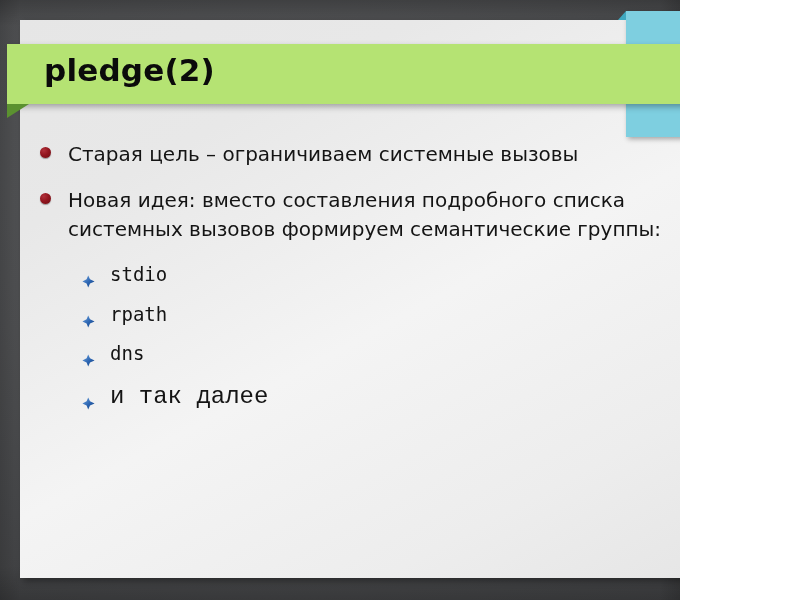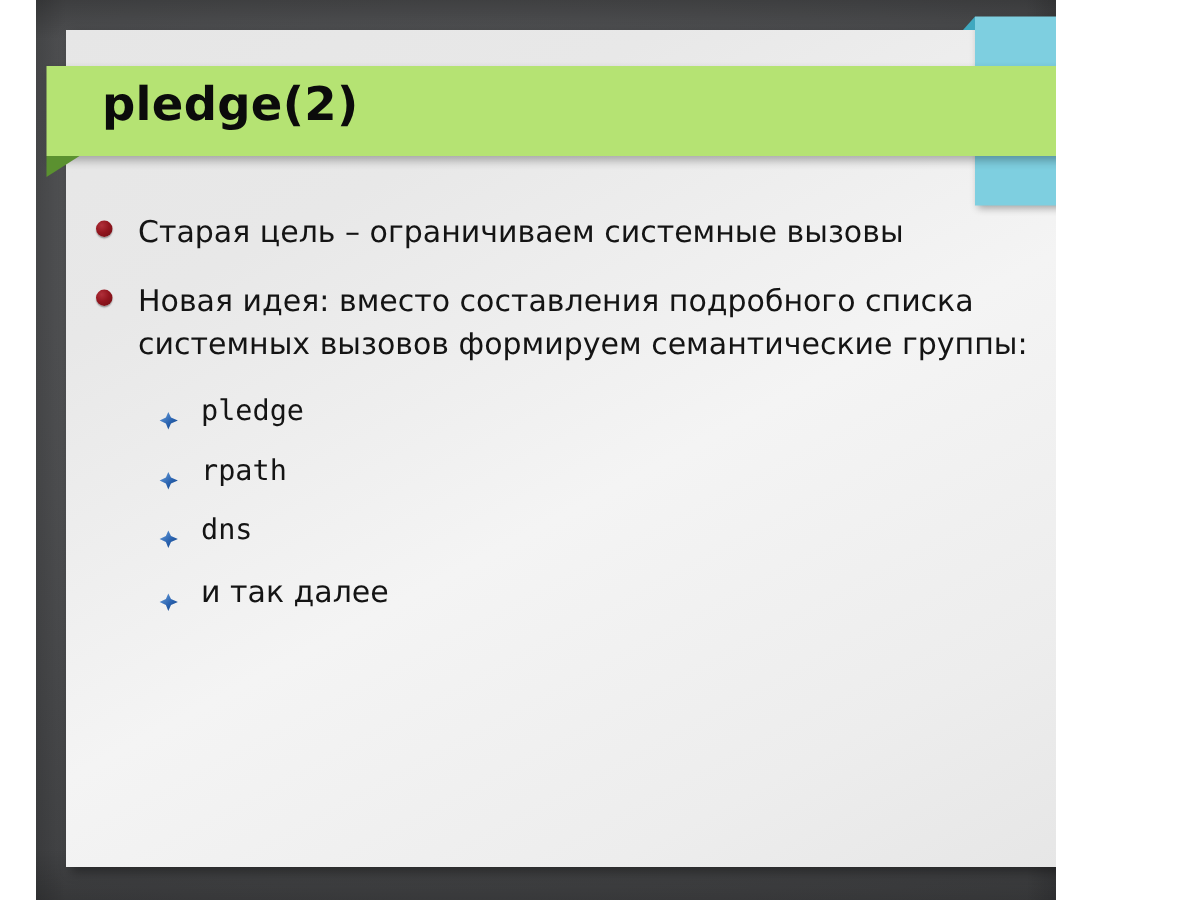--- a/index.html
+++ b/index.html
@@ -15,21 +15,20 @@
 
   
   #slide-frame {
     position: relative;
     width: 680px;
     height: 600px;
     background:
       radial-gradient(ellipse 900px 620px at 42% 28%,
         #57585a 0%, #4e4f51 40%, #434446 72%, #3b3c3e 100%);
     overflow: hidden;
-    margin-left: 24px;
   }
 
   
   #frame-vignette {
     position: absolute;
     inset: 0;
     background:
       linear-gradient(to bottom, rgba(0,0,0,0.22) 0px, rgba(0,0,0,0) 26px),
       linear-gradient(to top, rgba(0,0,0,0.18) 0px, rgba(0,0,0,0) 34px),
       linear-gradient(to right, rgba(0,0,0,0.14) 0px, rgba(0,0,0,0) 20px),
@@ -129,23 +128,24 @@
 
   .sub-list {
     margin: 0;
     padding: 0;
     margin-top: 12px;
   }
   .bullet-l2 {
     position: relative;
     padding-left: 74px;
     margin-bottom: 13px;
-    font-size: 20px;
+    font-size: 24px;
     color: #141414;
     line-height: 1.4;
+    font-family: Liberation Mono, monospace;
   }
   .bullet-l2.mono {
     font-family: "DejaVu Sans Mono", monospace;
     font-size: 19px;
   }
   .bullet-l2 .marker-arrow {
     position: absolute;
     left: 46px;
     top: 7px;
     width: 13px;
@@ -188,21 +188,21 @@
             <defs>
               <linearGradient id="ag0" x1="0" y1="0" x2="1" y2="1">
                 <stop offset="0%" stop-color="#6ea3de"></stop>
                 <stop offset="55%" stop-color="#2a63b0"></stop>
                 <stop offset="100%" stop-color="#13407d"></stop>
               </linearGradient>
             </defs>
             <path d="M6.2 0.6 L8.0 4.3 L12.6 6.4 L8.0 8.4 L6.2 12.4 L4.6 8.4 L0.4 6.4 L4.6 4.3 Z" fill="url(#ag0)"></path>
           </svg>
         </span>
-        <span>pledge</span>
+        <span>stdio</span>
       </div>
 
       <div class="bullet-l2 mono">
         <span class="marker-arrow">
           <svg width="13" height="13" viewBox="0 0 13 13">
             <defs>
               <linearGradient id="ag1" x1="0" y1="0" x2="1" y2="1">
                 <stop offset="0%" stop-color="#6ea3de"></stop>
                 <stop offset="55%" stop-color="#2a63b0"></stop>
                 <stop offset="100%" stop-color="#13407d"></stop>

